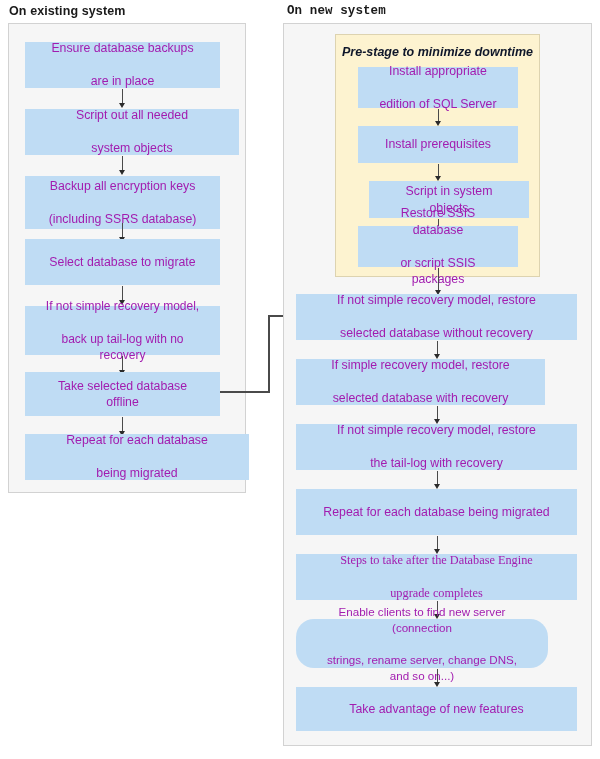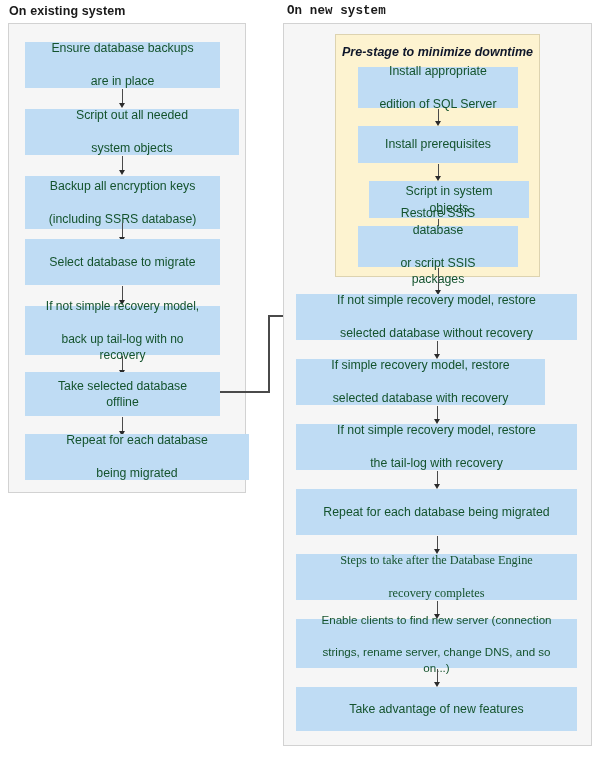--- a/index.html
+++ b/index.html
@@ -66,21 +66,21 @@
   .step {
     position: absolute;
     background: #bfdcf4;
     box-sizing: border-box;
     display: flex;
     align-items: center;
     justify-content: center;
     text-align: center;
     font-size: 12.3px;
     line-height: 16.5px;
-    color: #14532d;
+    color: #a21caf;
     padding: 2px 20px;
   }
   .step span { display: block; }
 
   
   .arrow {
     position: absolute;
     width: 9px;
   }
   .arrow .shaft {
@@ -253,28 +253,28 @@
     <span>
         <span>Repeat for each database being migrated</span>
       </span>
   </div>
   <div class="arrow" style="left:433px; top:536px; height:19px;">
     <div class="shaft" style="height:14px;"></div>
       <div class="head" style="top:13px;"></div>
   </div>
 
   <div class="step" style="left:296px; top:554px; width:281px; height:46px;font-family:Liberation Serif, serif;">
-    <span><span>Steps to take after the Database Engine</span><br><span>recovery completes</span></span>
+    <span><span>Steps to take after the Database Engine</span><br><span>upgrade completes</span></span>
   </div>
   <div class="arrow" style="left:433px; top:601px; height:19px;">
     <div class="shaft" style="height:14px;"></div>
       <div class="head" style="top:13px;"></div>
   </div>
 
-  <div class="step" style="left:296px; top:619px; width:281px; height:49px; font-size:11.6px; line-height:16px;">
+  <div class="step" style="left:296px; top:619px; width:252px; height:49px; font-size:11.6px; line-height:16px;border-radius:18px;">
     <span><span>Enable clients to find new server (connection</span><br><span>strings, rename server, change DNS, and so on...)</span></span>
   </div>
   <div class="arrow" style="left:433px; top:669px; height:19px;">
     <div class="shaft" style="height:14px;"></div>
       <div class="head" style="top:13px;"></div>
   </div>
 
   <div class="step" style="left:296px; top:687px; width:281px; height:44px;">
     <span>
         <span>Take advantage of new features</span>

